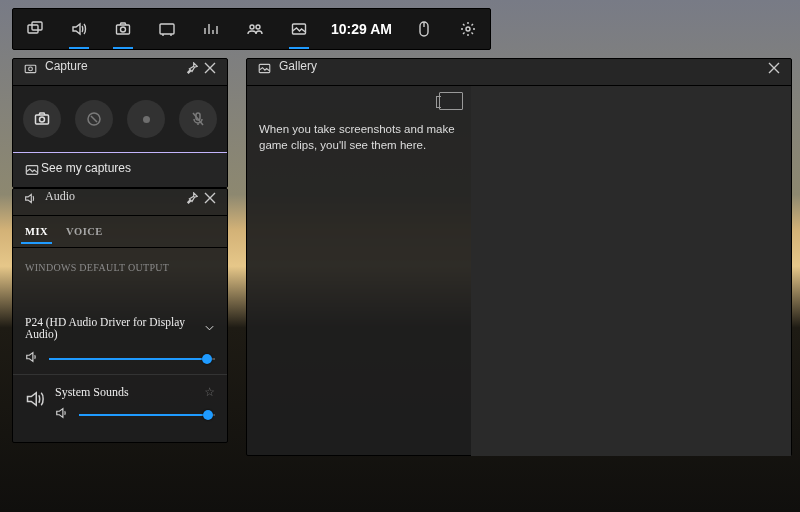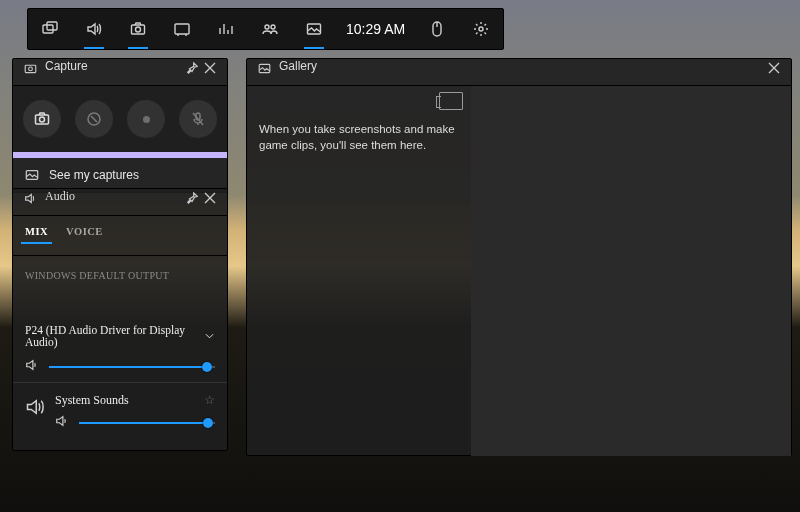--- a/index.html
+++ b/index.html
@@ -1,38 +1,38 @@
 <!DOCTYPE html>
 <html><head>
 <meta charset="utf-8">
 <style>
   html,body{margin:0;padding:0;width:800px;height:512px;overflow:hidden;font-family:"Segoe UI",Arial,sans-serif;font-size:12px;color:#e6e6e6;}
   body{background:linear-gradient(to bottom,#787b86 0%,#8d8870 38%,#d3b277 45%,#e6c789 52%,#1e1b14 64%,#100f0d 100%);position:relative;}
-  .toolbar{position:absolute;top:8px;left:27px;height:40px;background:#161616;display:flex;align-items:center;border:1px solid #000;border-radius:2px;}
+  .toolbar{position:absolute;top:8px;left:12px;height:40px;background:#161616;display:flex;align-items:center;border:1px solid #000;border-radius:2px;font-weight:bold;}
   .tb-btn{width:44px;height:40px;display:flex;align-items:center;justify-content:center;color:#cfcfcf;position:relative;}
   .tb-btn.active::after{content:"";position:absolute;bottom:0;left:12px;right:12px;height:2px;background:#1f9bff;}
   .tb-btn svg{fill:none;stroke:currentColor;stroke-width:1.4;}
   .tb-time{padding:0 10px;font-size:14px;color:#fff;}
   .panel{position:absolute;background:rgba(30,30,30,0.92);border:1px solid #000;border-radius:2px;}
   .panel-hdr{height:26px;display:flex;align-items:flex-start;padding:0 8px;border-bottom:1px solid #000;color:#ddd;}
   .panel-hdr .title{font-size:12px;margin-left:6px;}
   .panel-hdr .spacer{flex:1;}
   .hdr-ico{width:18px;height:18px;display:flex;align-items:center;justify-content:center;color:#c9c9c9;}
   .hdr-ico svg{fill:none;stroke:currentColor;stroke-width:1.4;}
   
   .capture{top:58px;left:12px;width:214px;}
   .capture-body{background:#1f1f1f;padding:14px 10px;display:flex;justify-content:space-between;}
   .circle-btn{width:38px;height:38px;border-radius:50%;background:#323232;display:flex;align-items:center;justify-content:center;color:#ddd;}
   .circle-btn.disabled{color:#7a7a7a;}
   .circle-btn svg{fill:none;stroke:currentColor;stroke-width:1.5;}
   .rec-dot{width:7px;height:7px;border-radius:50%;background:#6e6e6e;}
-  .capture-footer{background:#252525;padding:8px 10px;display:flex;align-items:center;gap:8px;border-top:6px solid #c4b5fd;}
+  .capture-footer{background:#252525;padding:8px 10px;display:flex;align-items:flex-start;gap:0;border-top:1px solid #c4b5fd;}
   
   .audio{top:188px;left:12px;width:214px;font-family:Liberation Serif, serif;}
-  .tabs{display:flex;padding:6px 10px 12px;gap:14px;font-size:10.5px;letter-spacing:0.5px;font-weight:600;border-bottom:1px solid #000;}
+  .tabs{display:flex;padding:6px 10px 4px;gap:14px;font-size:10.5px;letter-spacing:0.5px;font-weight:600;border-bottom:1px solid #000;}
   .tab{padding:4px 2px 6px;color:#a7a7a7;position:relative;}
   .tab.active{color:#fff;}
   .tab.active::after{content:"";position:absolute;left:-2px;right:-2px;bottom:-1px;height:2px;background:#1f9bff;}
   .audio-body{padding:8px 12px 12px;}
   .label-sm{font-size:10px;color:#8a8a8a;letter-spacing:0.3px;margin:6px 0 4px;}
   .device-row{display:flex;align-items:center;justify-content:space-between;color:#eee;font-size:11.5px;margin-bottom:10px;margin-top:43px;}
   .device-row svg{stroke:currentColor;fill:none;}
   .slider-row{display:flex;align-items:center;gap:8px;margin-bottom:6px;}
   .slider-row .vico{width:16px;color:#ccc;}
   .slider{position:relative;flex:1;height:14px;}

